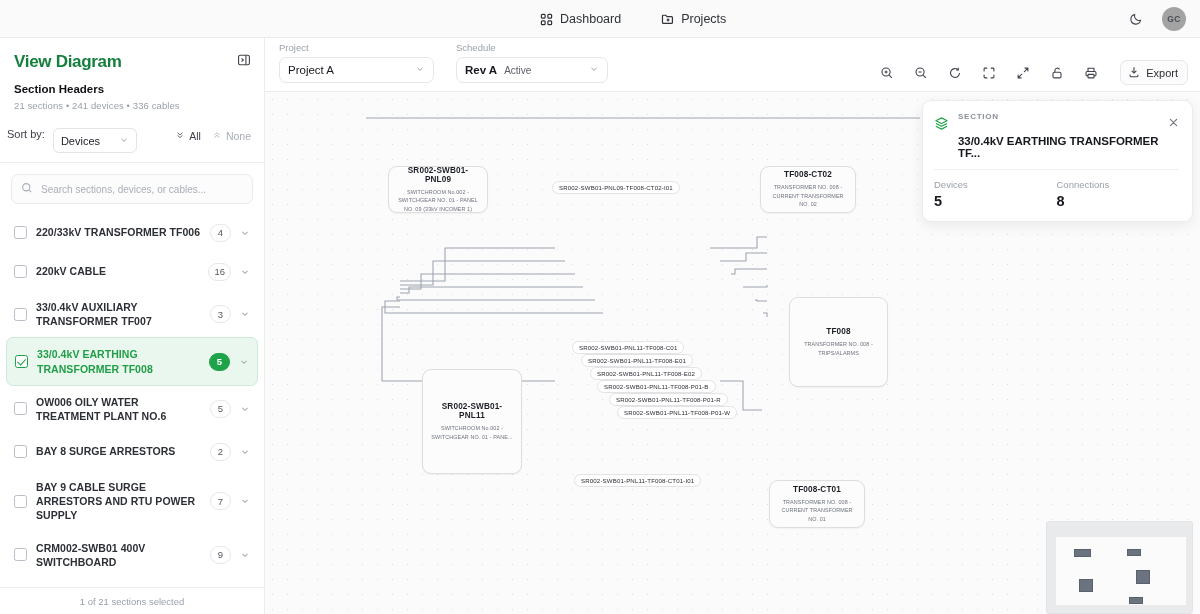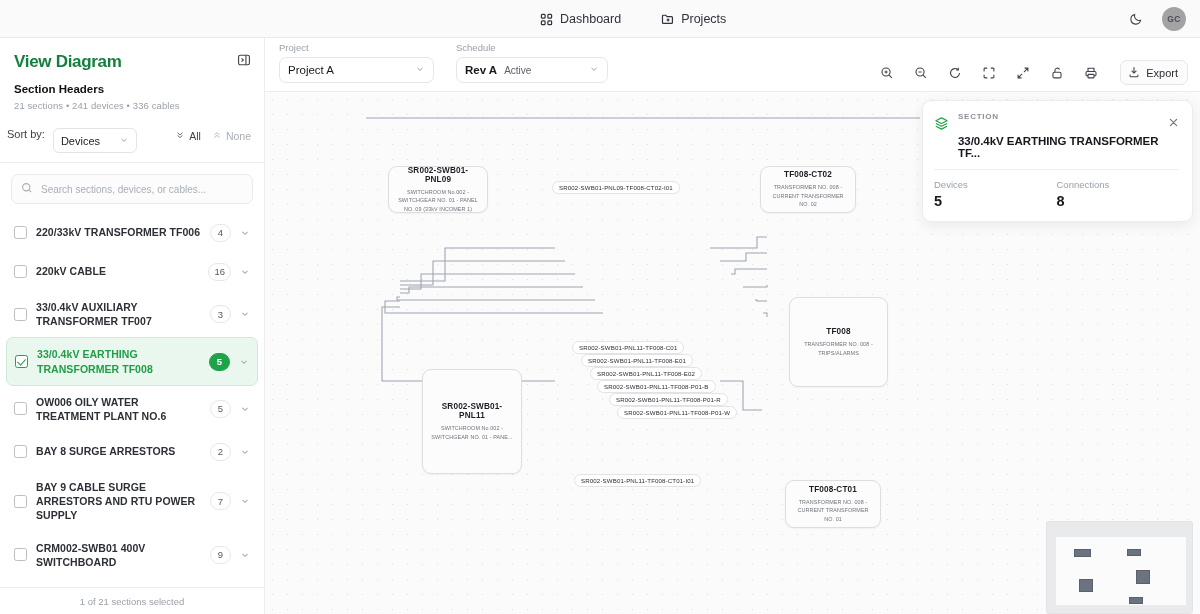--- a/index.html
+++ b/index.html
@@ -486,21 +486,21 @@
               <div class="node-sub">TRANSFORMER NO. 008 - CURRENT TRANSFORMER NO. 02</div>
             </div>
             <div class="node" style="left: 524px; top: 205px; width: 99px; height: 90px;">
               <div class="node-title">TF008</div>
               <div class="node-sub">TRANSFORMER NO. 008 - TRIPS/ALARMS</div>
             </div>
             <div class="node" style="left: 157px; top: 277px; width: 100px; height: 105px;">
               <div class="node-title">SR002-SWB01-PNL11</div>
               <div class="node-sub">SWITCHROOM No.002 - SWITCHGEAR NO. 01 - PANE...</div>
             </div>
-            <div class="node" style="left: 520px; top: 388px; width: 96px; height: 48px;">
+            <div class="node" style="left: 504px; top: 388px; width: 96px; height: 48px;">
               <div class="node-title">TF008-CT01</div>
               <div class="node-sub">TRANSFORMER NO. 008 - CURRENT TRANSFORMER NO. 01</div>
             </div>
           </div>
         <div id="edge-labels">
             <div class="elabel" style="left: 287px; top: 89px;">SR002-SWB01-PNL09-TF008-CT02-I01</div>
             <div class="elabel" style="left: 307px; top: 249px;">SR002-SWB01-PNL11-TF008-C01</div>
             <div class="elabel" style="left: 316px; top: 262px;">SR002-SWB01-PNL11-TF008-E01</div>
             <div class="elabel" style="left: 325px; top: 275px;">SR002-SWB01-PNL11-TF008-E02</div>
             <div class="elabel" style="left: 332px; top: 288px;">SR002-SWB01-PNL11-TF008-P01-B</div>

